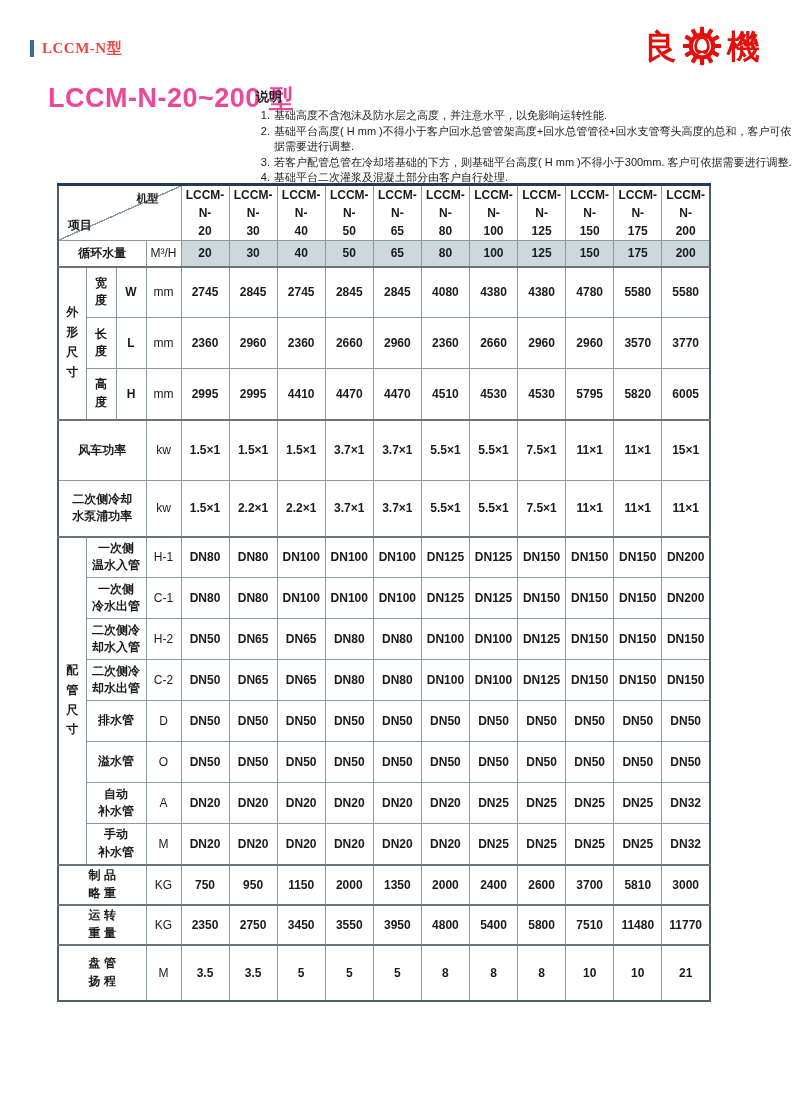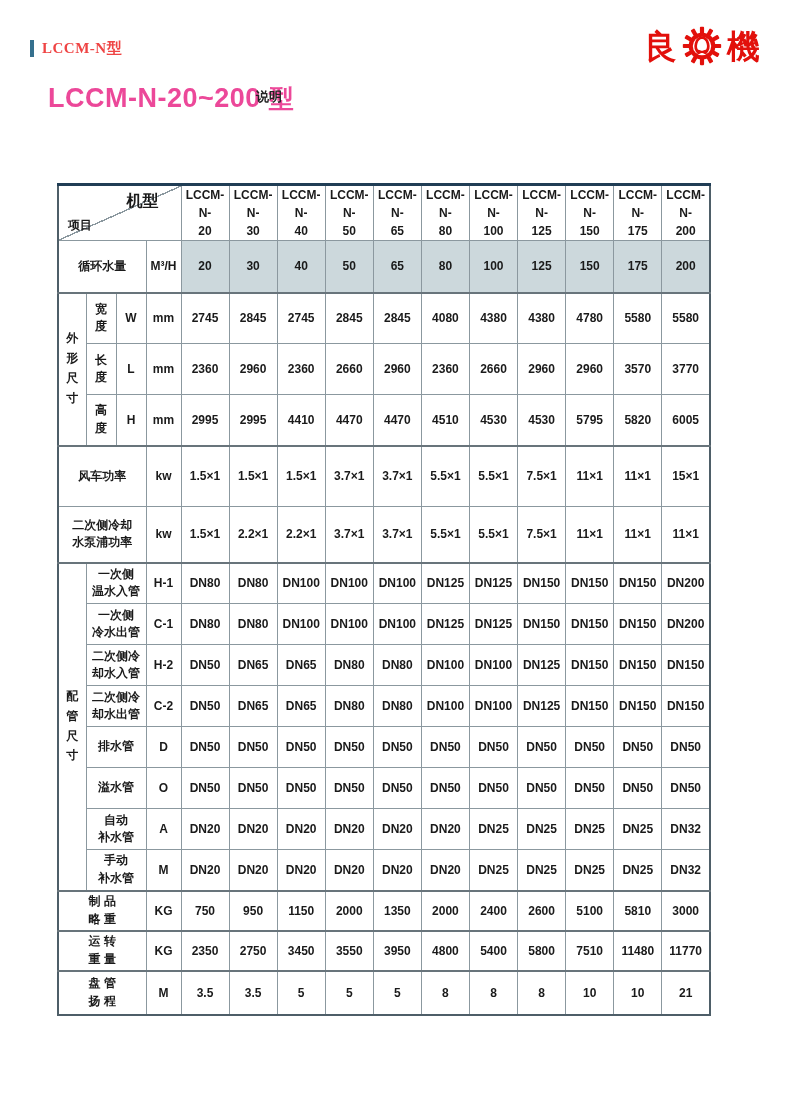--- a/index.html
+++ b/index.html
@@ -27,33 +27,33 @@
   .notes li{margin:0;padding:0 0 0 1px;}
   
   table.spec{position:absolute;left:57px;top:183px;width:654px;border-collapse:collapse;
     table-layout:fixed;border:2px solid #4e5e68;border-top:3px solid #203d55;}
   table.spec td{border:1px solid #8b989f;padding:0 1px;text-align:center;vertical-align:middle;
     background:#ffffff;font-size:12px;overflow:hidden;}
   td.model{background:#ccd8dc;font-size:10.5px;font-weight:600;white-space:pre-line;line-height:1.5;}
   td.grp{background:#ccd8dc;white-space:pre-line;line-height:1.65;font-size:12px;font-weight:600;}
   td.item{background:#ccd8dc;white-space:pre-line;line-height:1.45;font-size:11.5px;font-weight:600;}
   td.sym{background:#ccd8dc;font-size:12px;font-weight:600;}
-  td.unit{background:#ccd8dc;font-size:11.5px;font-weight:700;}
+  td.unit{background:#ccd8dc;font-size:11.5px;font-weight:400;}
   td.lbl{background:#ccd8dc;white-space:pre-line;line-height:1.45;font-size:12px;font-weight:600;}
   td.val{font-weight:600;font-size:12px;}
   td.val.shaded{background:#ccd8dc;}
-  tr.r1{height:46px;} tr.r2{height:52px;} tr.rdim{height:51px;}
+  tr.r1{height:46px;} tr.r2{height:26px;} tr.rdim{height:51px;}
   tr.rfan{height:61px;} tr.rpump{height:56px;margin-left:16px;} tr.rpipe{height:41px;}
-  tr.rwt{height:40px;} tr.rcoil{height:44px;}
+  tr.rwt{height:40px;} tr.rcoil{height:56px;}
   tr.sec td{border-top:2px solid #68747b;}
   
   td.corner{position:relative;background:#ccd8dc;}
   .corner-diag{position:absolute;inset:0;
     background:linear-gradient(to bottom right,transparent calc(50% - .7px),#8b989f calc(50% - .7px),#8b989f calc(50% + .7px),transparent calc(50% + .7px));}
-  .corner-tr{position:absolute;top:5px;right:22px;font-size:16px;font-weight:600;}
+  .corner-tr{position:absolute;top:5px;right:22px;font-size:11px;font-weight:600;}
   .corner-bl{position:absolute;bottom:6px;left:9px;font-size:12px;font-weight:600;}
 </style>
 </head>
 <body>
 
 <header class="doc-header">
   <span class="accent-bar"></span>
   <span class="series">LCCM-N型</span>
 </header>
 
@@ -84,20 +84,26 @@
   <span class="glyph">機</span>
 </div>
 
 <div class="sec-title">
   <span>LCCM-N-20~200</span>
   <span class="suffix">型</span>
 </div>
 
 <div class="notes">
   <div class="notes-heading">说明</div>
+  <ol>
+      <li>基础高度不含泡沫及防水层之高度，并注意水平，以免影响运转性能.</li>
+      <li>基础平台高度( H mm )不得小于客户回水总管管架高度+回水总管管径+回水支管弯头高度的总和，客户可依据需要进行调整.</li>
+      <li>若客户配管总管在冷却塔基础的下方，则基础平台高度( H mm )不得小于300mm. 客户可依据需要进行调整.</li>
+      <li>基础平台二次灌浆及混凝土部分由客户自行处理.</li>
+    </ol>
 </div>
 
 <table class="spec">
   <colgroup>
     <col style="width:28px">
       <col style="width:30px">
       <col style="width:30px">
       <col style="width:35px">
   </colgroup>
   <tbody>
@@ -371,21 +377,21 @@
 略 重</td>
       <td class="unit">KG</td>
     <td class="val">750</td>
         <td class="val">950</td>
         <td class="val">1150</td>
         <td class="val">2000</td>
         <td class="val">1350</td>
         <td class="val">2000</td>
         <td class="val">2400</td>
         <td class="val">2600</td>
-        <td class="val">5100</td>
+        <td class="val">3700</td>
         <td class="val">5810</td>
         <td class="val">3000</td>
       </tr>
     <tr class="rwt sec">
       <td colspan="3" class="lbl">运 转
 重 量</td>
       <td class="unit">KG</td>
     <td class="val">2350</td>
         <td class="val">2750</td>
         <td class="val">3450</td>

